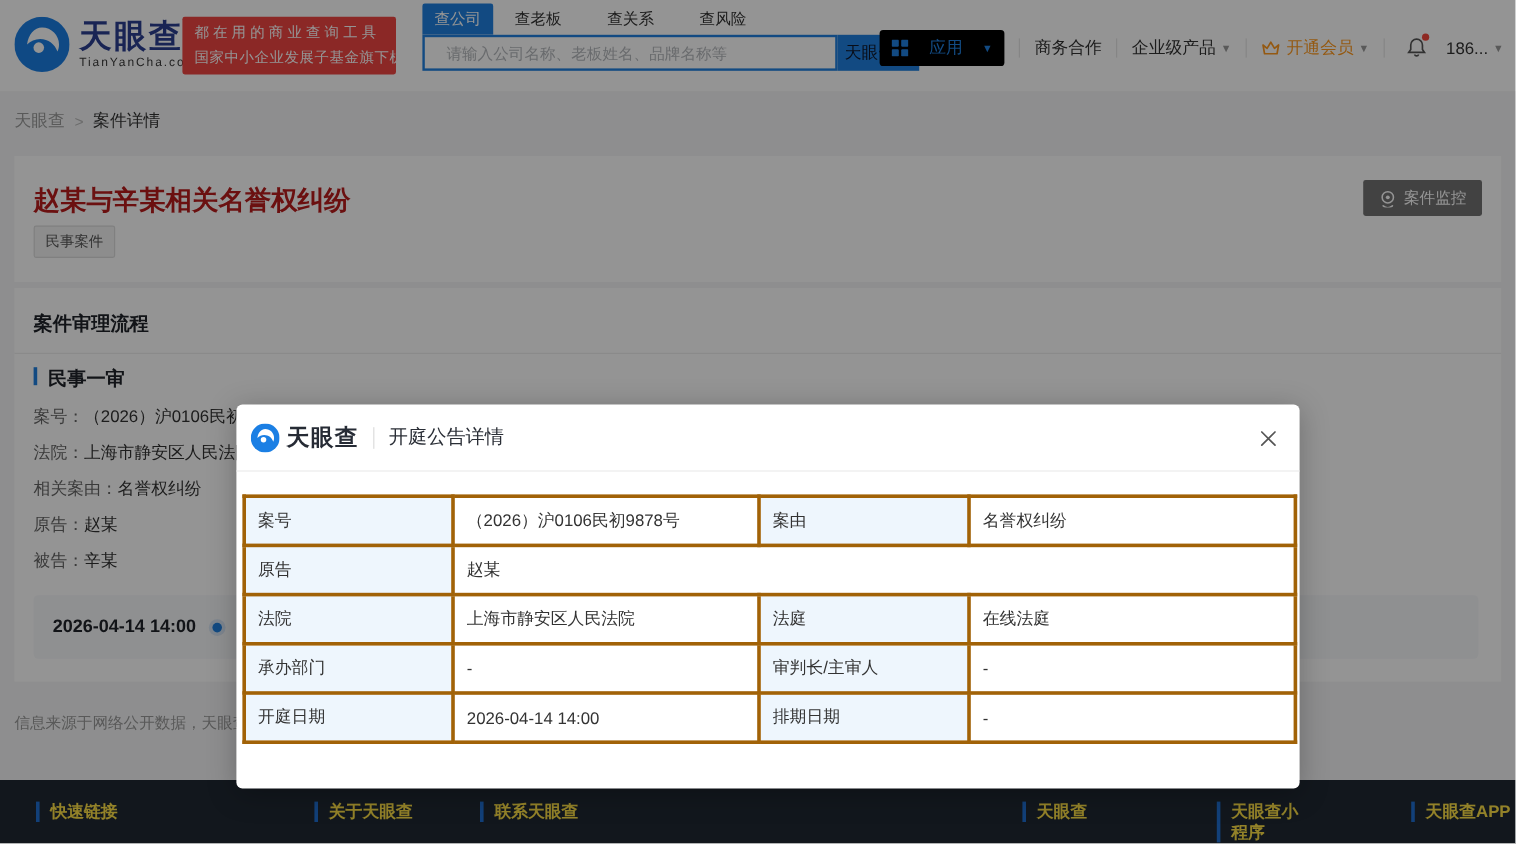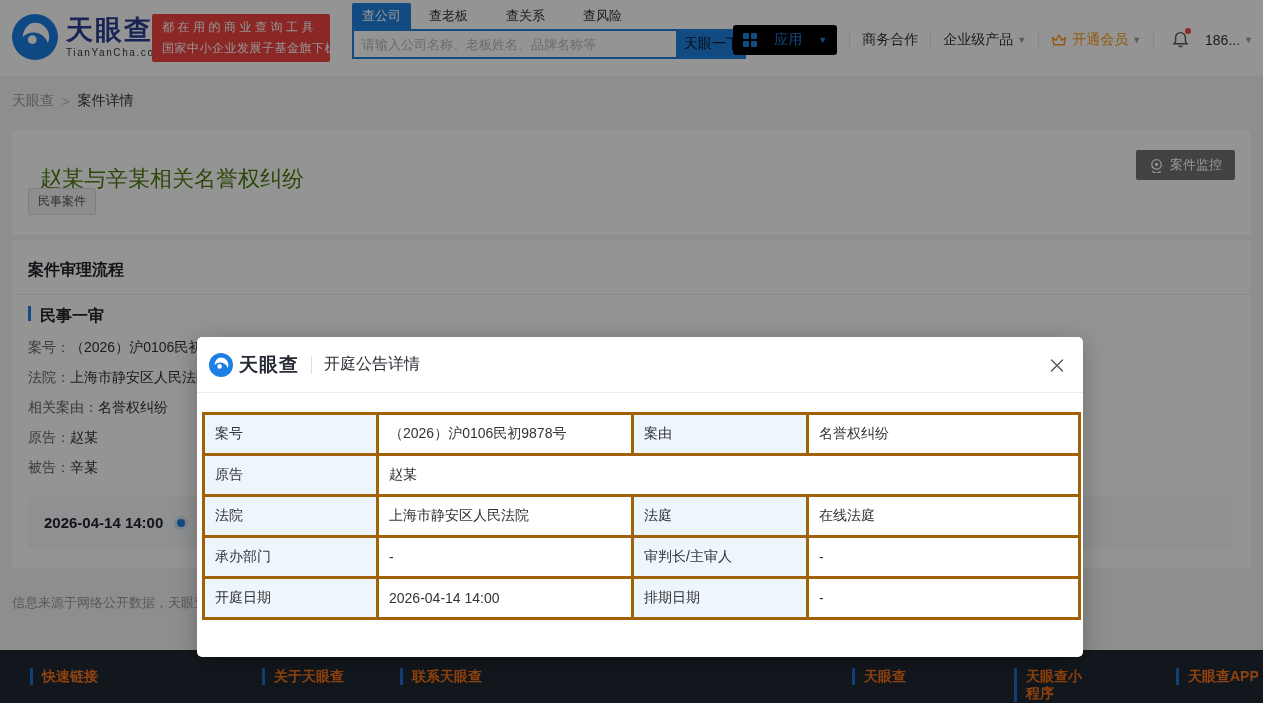--- a/index.html
+++ b/index.html
@@ -16,21 +16,21 @@
   .badge{position:absolute;left:152px;top:14px;width:178px;height:48px;background:#f04542;color:#fff;
          border-radius:2px;display:flex;flex-direction:column;justify-content:center;padding:0 10px;box-sizing:border-box;}
   .badge-l1{font-size:12px;letter-spacing:3.5px;white-space:nowrap;}
   .badge-l2{font-size:12px;letter-spacing:.5px;margin-top:4px;white-space:nowrap;}
 
   .search-block{position:absolute;left:352px;top:5px;}
   .stabs{display:flex;align-items:flex-end;height:24px;}
   .stab{font-size:13px;color:#333;margin-right:18px;padding:4px 10px;cursor:pointer;}
   .stab.active{background:#2080e0;color:#fff;border-radius:2px 2px 0 0;margin-right:8px;}
   .search-row{display:flex;}
-  .search-input{width:306px;height:26px;border:2px solid #2080e0;border-radius:0;font-size:13px;padding:0 8px;outline:none;color:#0c4a6e;}
+  .search-input{width:306px;height:26px;border:2px solid #2080e0;border-radius:0;font-size:13px;padding:0 18px;outline:none;color:#0c4a6e;}
   .search-input::placeholder{color:#b5b8bc;}
   .search-btn{width:68px;height:30px;background:#2080e0;color:#0f172a;border:none;font-size:14px;cursor:pointer;}
 
   .nav{position:absolute;right:10px;top:24px;display:flex;align-items:center;height:32px;}
   .nav-sep{width:1px;height:16px;background:#e6e6e6;margin:0 12px;}
   .nav-item{font-size:14px;color:#333;display:flex;align-items:center;cursor:pointer;white-space:nowrap;}
   .apps-pill{background:#000000;border-radius:3px;padding:6px 10px;color:#2080e0;gap:12px;}
   .caret{font-size:9px;color:#999;margin-left:4px;}
   .caret.blue{color:#2080e0;}
   .vip{color:#ff9a1f;}
@@ -40,21 +40,21 @@
 
   
   .breadcrumb{position:absolute;left:12px;top:92px;font-size:14px;display:flex;align-items:center;}
   .bc-home{color:#999;cursor:pointer;}
   .bc-sep{color:#b9b9b9;margin:0 8px;font-size:13px;}
   .bc-cur{color:#333;font-weight:normal;}
 
   
   .card{position:absolute;left:12px;width:1239px;background:#fff;}
   .title-card{top:130px;height:105px;}
-  .case-title{position:absolute;left:16px;top:22px;font-size:22px;font-weight:normal;color:#4d7c0f;margin:12px;}
+  .case-title{position:absolute;left:16px;top:22px;font-size:22px;font-weight:bold;color:#b91c1c;margin:0;}
   .case-tag{position:absolute;left:16px;top:58px;font-size:12px;color:#555;background:#f3f3f3;border:1px solid #dcdcdc;border-radius:2px;padding:4px 9px;}
   .monitor-btn{position:absolute;right:16px;top:20px;height:30px;background:#737373;color:#fff;border:none;border-radius:2px;
                font-size:13px;display:flex;align-items:center;padding:0 13px;cursor:pointer;}
   .monitor-btn svg{margin-right:6px;}
 
   .process-card{top:240px;height:328px;}
   .section-title{position:absolute;left:16px;top:20px;font-size:16px;font-weight:bold;color:#20242a;}
   .section-divider{position:absolute;left:0;top:54px;width:100%;height:1px;background:#eeeeee;}
   .stage-row{position:absolute;left:16px;top:66px;display:flex;align-items:flex-start;}
   .stage-bar{width:3px;height:15px;background:#2080e0;margin-right:9px;}
@@ -67,21 +67,21 @@
                 display:flex;align-items:center;padding-left:16px;box-sizing:border-box;}
   .tl-date{font-size:15px;font-weight:bold;color:#20242a;}
   .tl-dot{width:8px;height:8px;border-radius:50%;background:#2080e0;margin-left:14px;box-shadow:0 0 0 3px rgba(32,128,224,.15);}
 
   .disclaimer{position:absolute;left:12px;top:594px;font-size:13px;color:#999;}
 
   
   .footer{position:absolute;left:0;top:650px;width:1263px;height:53px;background:#1f2832;}
   .fitem{position:absolute;top:18px;display:flex;}
   .fbar{width:3px;background:#1f6fd0;margin-right:9px;flex:0 0 3px;}
-  .flabel-f{font-size:14px;font-weight:bold;color:#f97316;line-height:1.2;}
+  .flabel-f{font-size:14px;font-weight:bold;color:#fde047;line-height:1.2;}
 
   
   .overlay{position:absolute;left:0;top:0;width:1263px;height:703px;background:rgba(0,0,0,0.42);z-index:10;}
   .modal{position:absolute;left:197px;top:337px;width:886px;height:320px;background:#fff;border-radius:5px;z-index:20;
          box-shadow:0 4px 24px rgba(0,0,0,.25);}
   .modal-header{position:relative;height:55px;border-bottom:1px solid #ececec;display:flex;align-items:center;padding:0 12px;}
   .m-logo{width:24px;height:24px;}
   .m-brand{font-size:19px;font-weight:bold;color:#262b35;margin-left:6px;letter-spacing:1px;}
   .m-sep{width:1px;height:18px;background:#dcdcdc;margin:0 12px;}
   .m-title{font-size:16px;color:#2a2e36;font-weight:500;}

